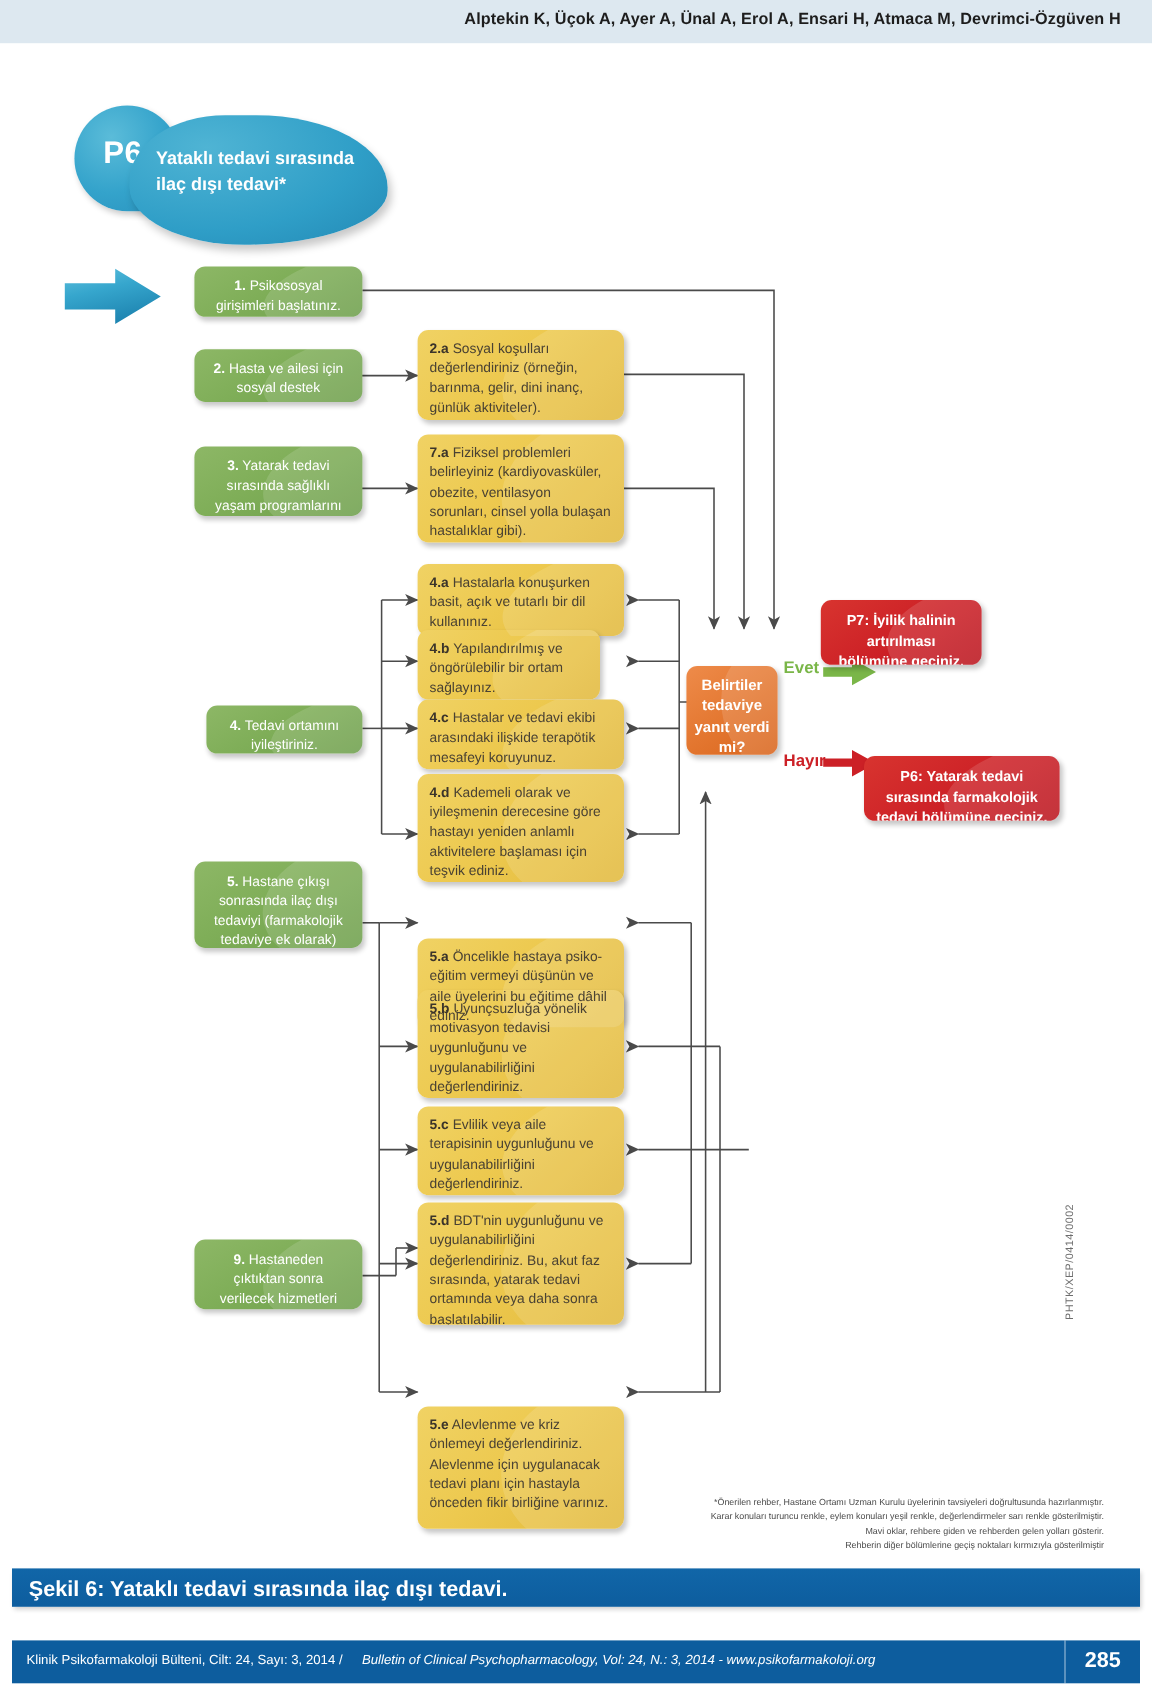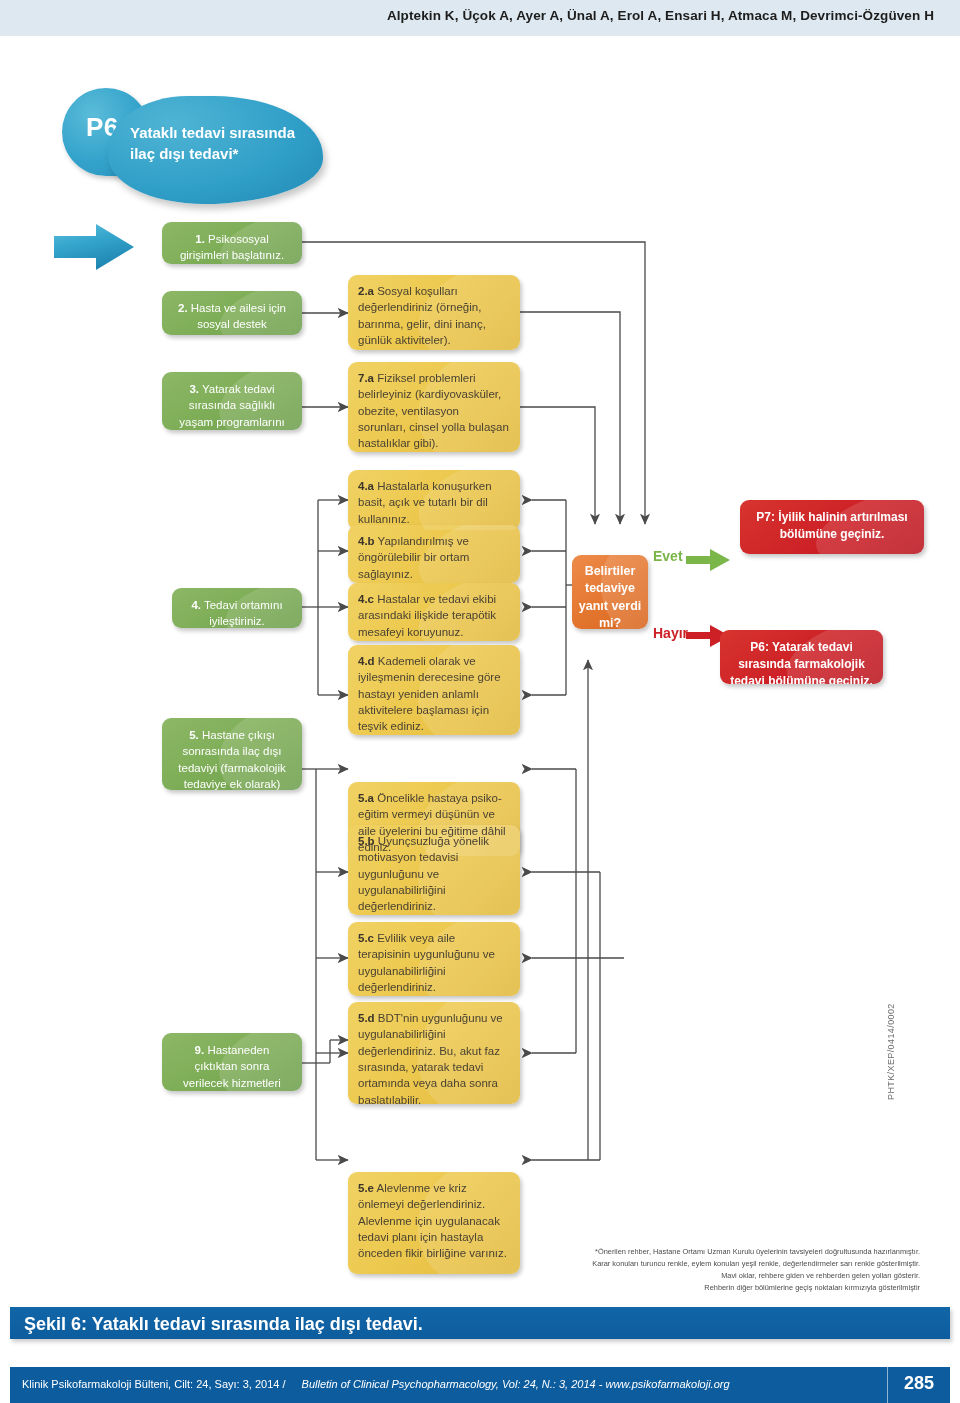--- a/index.html
+++ b/index.html
@@ -344,21 +344,21 @@
 </div>
 
 <div class="node yellow" style="left:348px; top:362px; width:172px; height:90px;">
   <div class="inner"><b>7.a</b><span> Fiziksel problemleri belirleyiniz (kardiyovasküler, obezite, ventilasyon sorunları, cinsel yolla bulaşan hastalıklar gibi).</span></div>
 </div>
 
 <div class="node yellow" style="left:348px; top:470px; width:172px; height:60px;">
   <div class="inner"><b>4.a</b><span> Hastalarla konuşurken basit, açık ve tutarlı bir dil kullanınız.</span></div>
 </div>
 
-<div class="node yellow" style="left:348px; top:525px; width:172px; height:58px;">
+<div class="node yellow" style="left:348px; top:525px; width:152px; height:58px;">
   <div class="inner"><b>4.b</b><span> Yapılandırılmış ve öngörülebilir bir ortam sağlayınız.</span></div>
 </div>
 
 <div class="node yellow" style="left:348px; top:583px; width:172px; height:58px;">
   <div class="inner"><b>4.c</b><span> Hastalar ve tedavi ekibi arasındaki ilişkide terapötik mesafeyi koruyunuz.</span></div>
 </div>
 
 <div class="node yellow" style="left:348px; top:645px; width:172px; height:90px;">
   <div class="inner"><b>4.d</b><span> Kademeli olarak ve iyileşmenin derecesine göre hastayı yeniden anlamlı aktivitelere başlaması için teşvik ediniz.</span></div>
 </div>
@@ -383,21 +383,21 @@
   <div class="inner"><b>5.e</b><span> Alevlenme ve kriz önlemeyi değerlendiriniz. Alevlenme için uygulanacak tedavi planı için hastayla önceden fikir birliğine varınız.</span></div>
 </div>
 
 <div class="node orange" style="left:572px; top:555px; width:76px; height:74px;">
   <div class="inner">Belirtiler tedaviye yanıt verdi mi?</div>
 </div>
 
 <div class="branch-label yes" style="left:653px; top:548px;">Evet</div>
 <div class="branch-label no" style="left:653px; top:625px;">Hayır</div>
 
-<div class="node red" style="left:740px; top:500px; width:184px; height:54px;">
+<div class="node red" style="left:684px; top:500px; width:134px; height:54px;">
   <div class="inner">P7: İyilik halinin artırılması bölümüne geçiniz.</div>
 </div>
 
 <div class="node red" style="left:720px; top:630px; width:163px; height:54px;">
   <div class="inner">P6: Yatarak tedavi sırasında farmakolojik tedavi bölümüne geçiniz.</div>
 </div>
 
 <div id="footnote">
   <div>*Önerilen rehber, Hastane Ortamı Uzman Kurulu üyelerinin tavsiyeleri doğrultusunda hazırlanmıştır.</div>
   <div>Karar konuları turuncu renkle, eylem konuları yeşil renkle, değerlendirmeler sarı renkle gösterilmiştir.</div>

